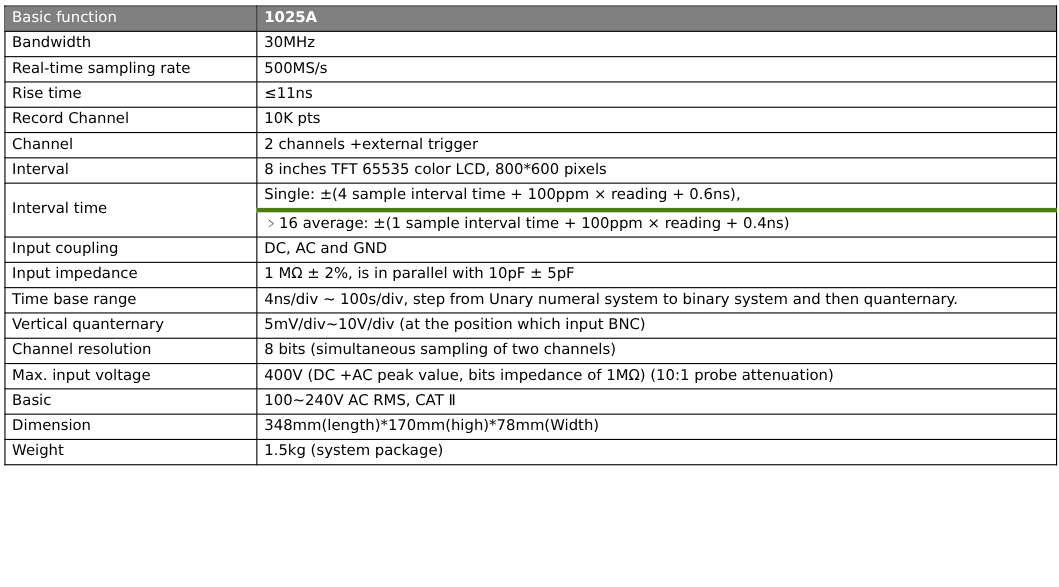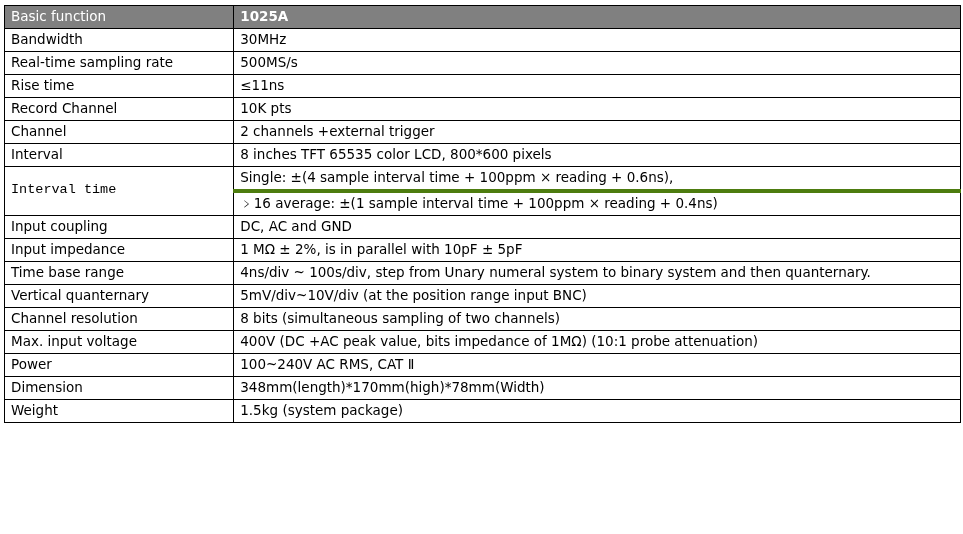--- a/index.html
+++ b/index.html
@@ -38,21 +38,20 @@
     font-weight: normal;
   }
   .header-row td.col-value {
     font-weight: bold;
   }
   .sub-row td {
     border-top: 4px solid #4d7c0f;
   }
   .label-merged {
     vertical-align: middle;
-    font-family: Liberation Mono, monospace;
   }
 </style>
 </head>
 <body>
 
 <table class="spec-table">
   <tbody>
     <tr class="header-row">
       <td class="col-label">Basic function</td>
       <td class="col-value">1025A</td>
@@ -98,32 +97,32 @@
     <tr>
       <td class="col-label">Input impedance</td>
       <td class="col-value">1 MΩ ± 2%, is in parallel with 10pF ± 5pF</td>
     </tr>
     <tr>
       <td class="col-label">Time base range</td>
       <td class="col-value">4ns/div ~ 100s/div, step from Unary numeral system to binary system and then quanternary.</td>
     </tr>
     <tr>
       <td class="col-label">Vertical quanternary</td>
-      <td class="col-value">5mV/div~10V/div (at the position range input BNC)</td>
+      <td class="col-value">5mV/div~10V/div (at the position which input BNC)</td>
     </tr>
     <tr>
       <td class="col-label">Channel resolution</td>
       <td class="col-value">8 bits (simultaneous sampling of two channels)</td>
     </tr>
     <tr>
       <td class="col-label">Max. input voltage</td>
       <td class="col-value">400V (DC +AC peak value, bits impedance of 1MΩ) (10:1 probe attenuation)</td>
     </tr>
     <tr>
-      <td class="col-label">Power</td>
+      <td class="col-label">Basic</td>
       <td class="col-value">100~240V AC RMS, CAT Ⅱ</td>
     </tr>
     <tr>
       <td class="col-label">Dimension</td>
       <td class="col-value">348mm(length)*170mm(high)*78mm(Width)</td>
     </tr>
     <tr>
       <td class="col-label">Weight</td>
       <td class="col-value">1.5kg (system package)</td>
     </tr>

